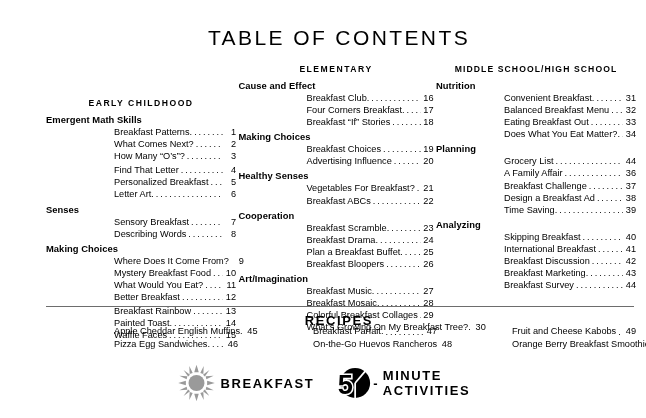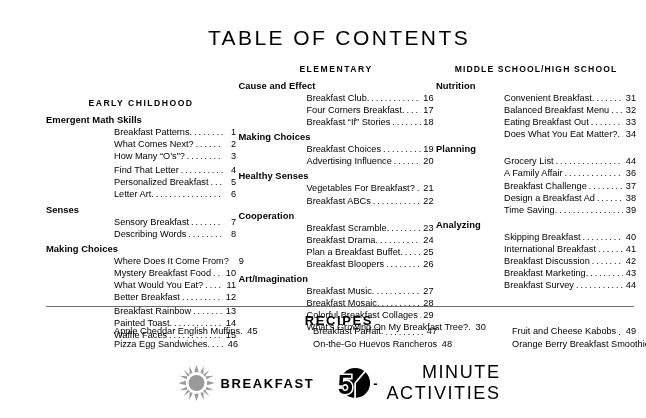--- a/index.html
+++ b/index.html
@@ -106,21 +106,21 @@
     position:relative;width:38px;height:38px;flex:0 0 auto;margin-right:5px;
   }
   .brand-breakfast{
     font-size:13px;font-weight:bold;letter-spacing:1.6px;
     margin-right:16px;
   }
   .clock{
     position:relative;width:44px;height:44px;flex:0 0 auto;margin-right:2px;
   }
   .brand-minute{
-    font-size:18px;font-weight:normal;letter-spacing:1.6px;text-align:right;
+    font-size:13px;font-weight:bold;letter-spacing:1.6px;
   }
   .dash{
     font-size:13px;font-weight:bold;margin-right:5px;margin-left:-3px;
   }
 </style>
 </head>
 <body>
 
 <div class="page">
 

